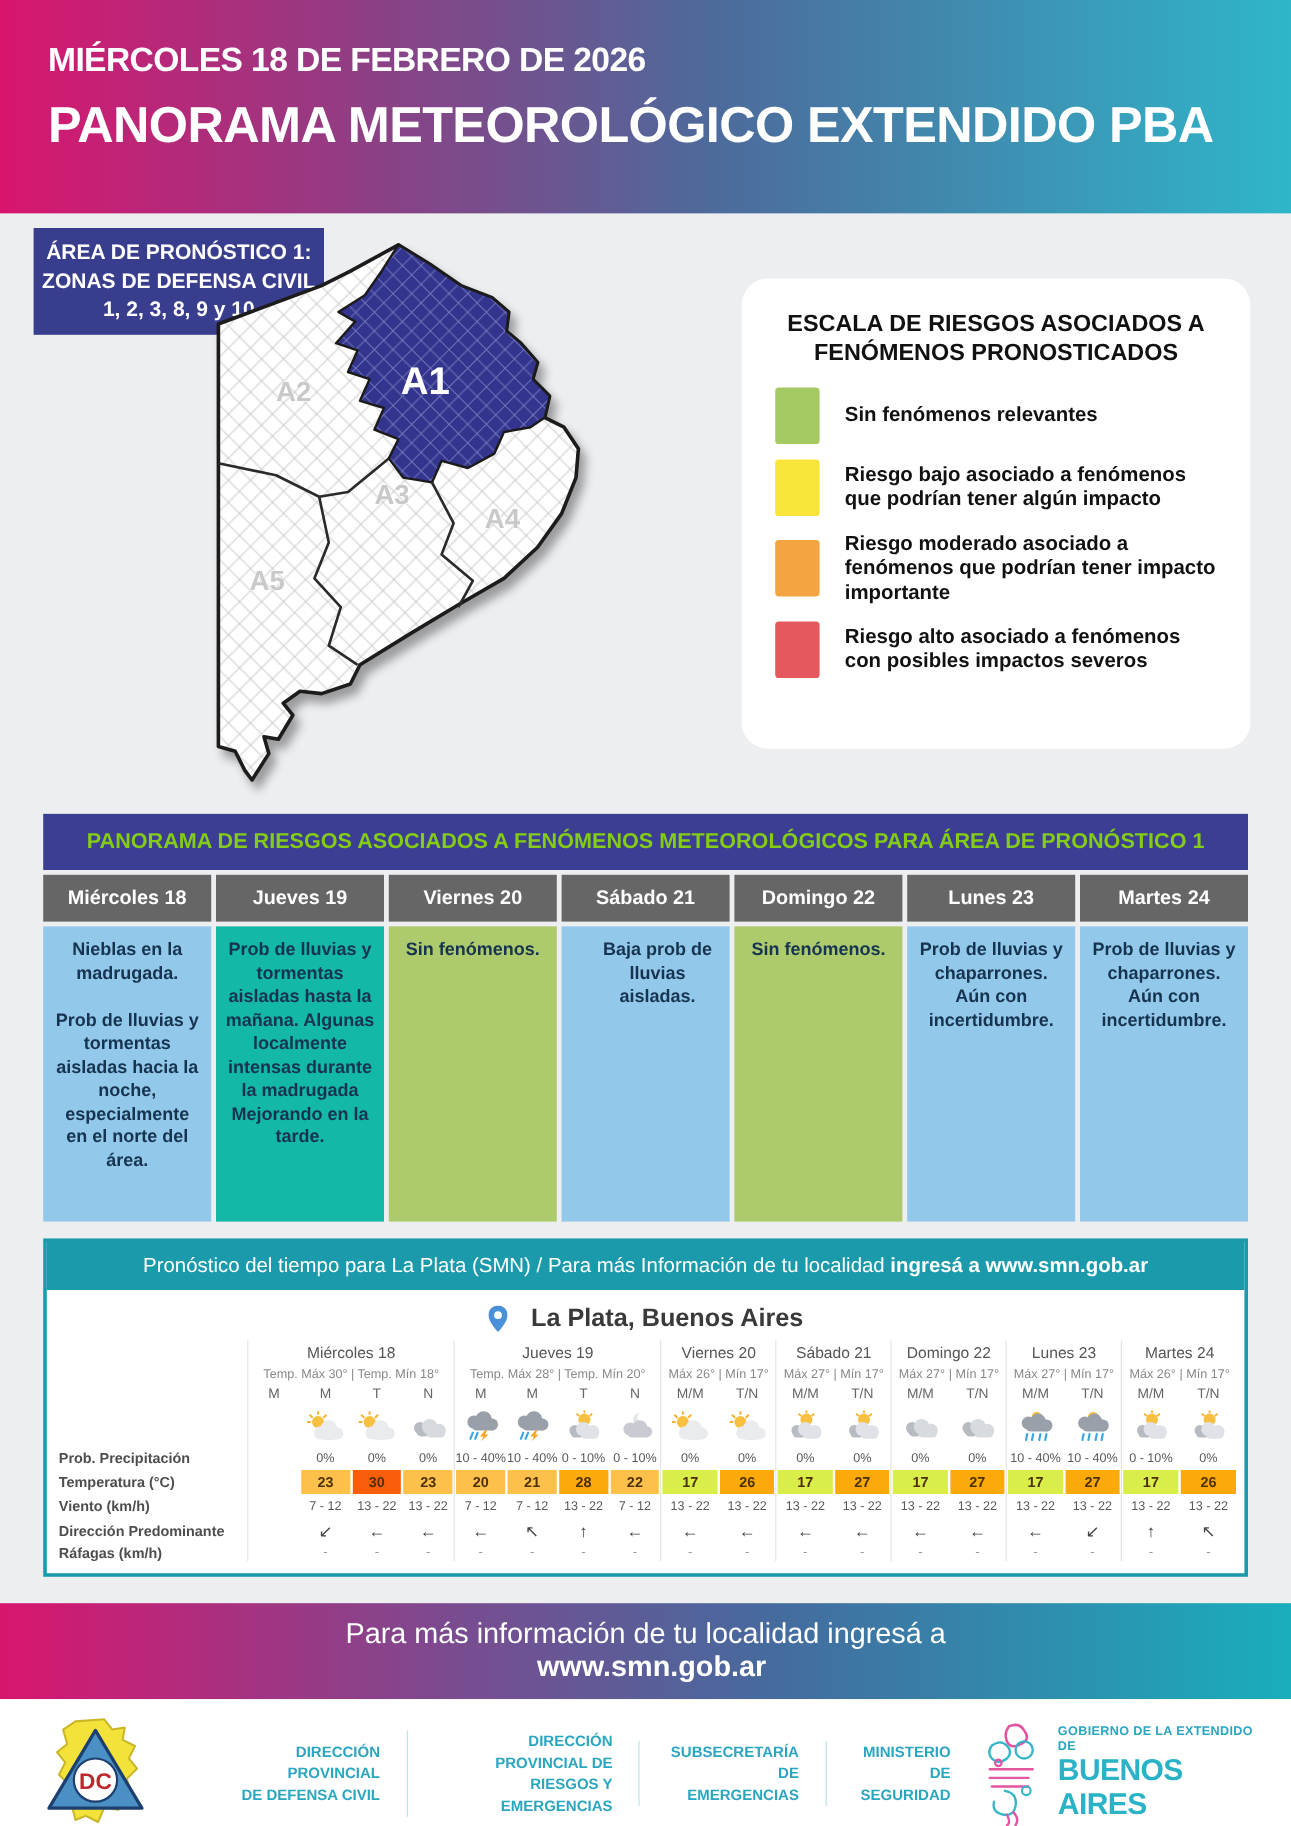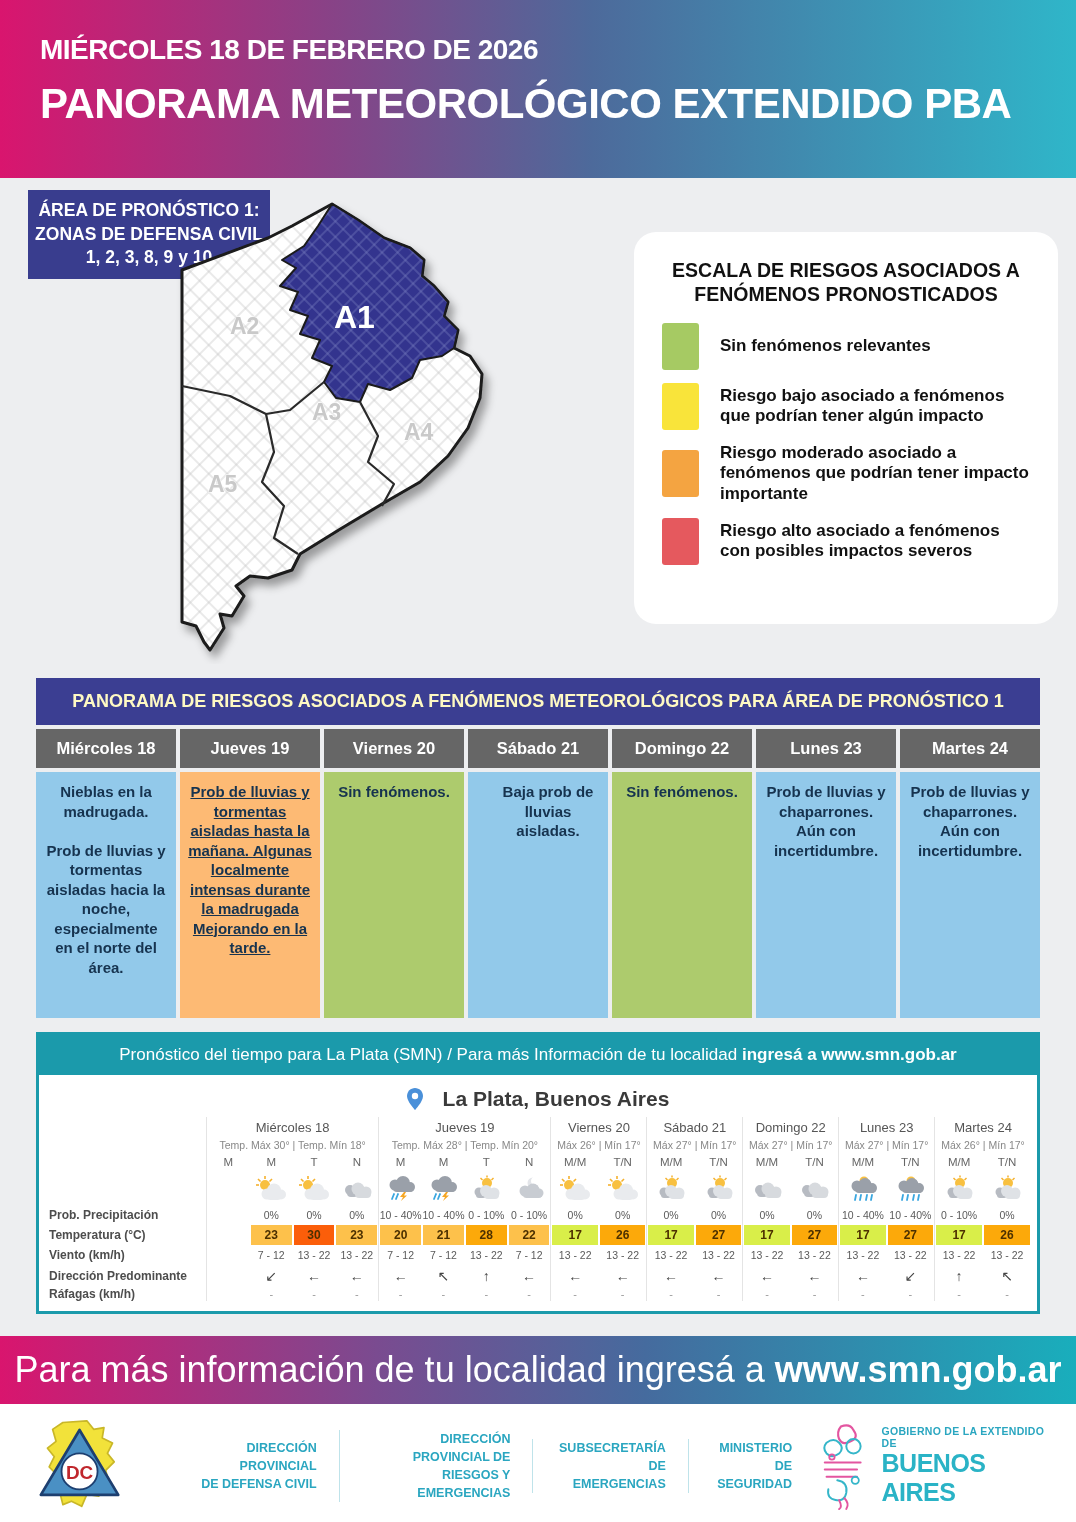--- a/index.html
+++ b/index.html
@@ -9,29 +9,29 @@
 
   
   .header { height:178px; background:linear-gradient(90deg,#d9156e 0%,#8a4186 30%,#4d6a9b 55%,#2fb6c9 100%); color:#fff; padding:34px 0 0 40px; }
   .header .date { font-size:28px; font-weight:bold; letter-spacing:-0.5px; }
   .header .title { font-size:42px; font-weight:bold; letter-spacing:-0.5px; margin-top:14px; }
 
   
   .map-section { position:relative; height:500px; background:#edeef0; }
   .area-label { position:absolute; left:28px; top:12px; width:242px; background:#393d8e; color:#fff; text-align:center; font-size:17.5px; font-weight:bold; line-height:1.35; padding:9px 6px; white-space:pre-line; }
   .map-wrap { position:absolute; left:172px; top:20px; width:340px; height:466px; }
-  .legend-card { position:absolute; left:634px; top:54px; width:424px; height:392px; background:#fff; border-radius:22px; padding:26px 28px 18px 28px; }
+  .legend-card { position:absolute; left:618px; top:54px; width:424px; height:392px; background:#fff; border-radius:22px; padding:26px 28px 18px 28px; }
   .legend-title { text-align:center; font-size:19.5px; font-weight:bold; color:#111; line-height:1.25; white-space:pre-line; margin-bottom:16px; }
   .legend-row { display:flex; align-items:center; margin-bottom:13px; }
   .legend-swatch { flex:0 0 37px; height:47px; border-radius:3px; margin-right:21px; }
   .legend-label { font-size:17px; font-weight:bold; color:#111; line-height:1.22; }
 
   
   .risk-section { margin:0 36px; }
-  .risk-title { background:#3b3e92; color:#fef9c3; text-align:center; font-size:18px; font-weight:bold; padding:13px 4px; }
+  .risk-title { background:#3b3e92; color:#84cc16; text-align:center; font-size:18px; font-weight:bold; padding:13px 4px; }
   .risk-headers, .risk-body { display:grid; grid-template-columns:repeat(7,1fr); gap:4px; margin-top:4px; }
   .risk-day { background:#666666; color:#fff; text-align:center; font-size:16.5px; font-weight:bold; padding:10px 2px; }
   .risk-cell { min-height:246px; text-align:center; font-size:15px; font-weight:bold; color:#16334f; line-height:1.3; padding:10px 8px; white-space:pre-line; }
 
   
   .smn-block { margin:14px 36px 0 36px; border:3px solid #1b9aab; background:#fff; }
   .smn-banner { background:#1b9aab; color:#fff; text-align:center; font-size:17px; padding:10px 4px; }
   .smn-banner b { font-weight:bold; }
   .smn-loc { display:flex; align-items:center; justify-content:center; gap:20px; margin:12px 0 6px 0; }
   .smn-loc .loc-text { font-size:21px; font-weight:bold; color:#3a3a3a; }
@@ -49,21 +49,21 @@
   .period { flex:1; text-align:center; }
   .p-label { font-size:11.5px; color:#666; height:18px; line-height:18px; }
   .p-icon { height:34px; display:flex; align-items:center; justify-content:center; }
   .p-prob { font-size:10.5px; color:#5a5a5a; height:20px; line-height:20px; }
   .p-temp { font-size:12px; font-weight:bold; color:#4c3000; height:20px; line-height:20px; margin:0 1px; }
   .p-wind { font-size:10.5px; color:#5a5a5a; height:20px; line-height:20px; }
   .p-dir { font-size:14px; color:#444; height:22px; line-height:22px; }
   .p-gust { font-size:11px; color:#999; height:14px; line-height:14px; }
 
   
-  .footer-banner { margin-top:22px; height:68px; background:linear-gradient(90deg,#d9156e 0%,#7a4b90 35%,#456b9e 60%,#19aebc 100%); color:#fff; display:flex; align-items:center; justify-content:center; font-size:36px; }
+  .footer-banner { margin-top:22px; height:80px; background:linear-gradient(90deg,#d9156e 0%,#7a4b90 35%,#456b9e 60%,#19aebc 100%); color:#fff; display:flex; align-items:center; justify-content:center; font-size:24px;flex-direction:column; }
   .footer-banner b { font-weight:bold; margin-left:10px; }
 
   
   .logos { height:124px; background:#fff; display:flex; align-items:center; padding:0 30px; }
   .org-list { display:flex; align-items:center; margin-left:24px; }
   .org-item { text-align:right; font-size:12.5px; font-weight:bold; color:#2aa6c0; line-height:1.45; padding:0 22px; border-left:1px solid #bfe3ea; }
   .org-item:first-child { border-left:none; }
   .gov { display:flex; align-items:center; margin-left:auto; gap:10px; }
   .gov-text .small { font-size:10.5px; font-weight:bold; color:#2aa6c0; letter-spacing:0.3px; }
   .gov-text .big { font-size:25px; font-weight:bold; color:#2ab3c6; letter-spacing:-0.5px; }
@@ -149,21 +149,21 @@
         <div class="risk-day">Viernes 20</div>
         <div class="risk-day">Sábado 21</div>
         <div class="risk-day">Domingo 22</div>
         <div class="risk-day">Lunes 23</div>
         <div class="risk-day">Martes 24</div>
       </div>
     <div class="risk-body" id="risk-body">
         <div class="risk-cell" style="background: rgb(146, 201, 234);">Nieblas en la madrugada.
 
 Prob de lluvias y tormentas aisladas hacia la noche, especialmente en el norte del área.</div>
-        <div class="risk-cell" style="background: #fdba74; text-decoration: underline;">Prob de lluvias y tormentas aisladas hasta la mañana. Algunas localmente intensas durante la madrugada Mejorando en la tarde.</div>
+        <div class="risk-cell" style="background: #14b8a6;">Prob de lluvias y tormentas aisladas hasta la mañana. Algunas localmente intensas durante la madrugada Mejorando en la tarde.</div>
         <div class="risk-cell" style="background: rgb(173, 203, 109);">Sin fenómenos.</div>
         <div class="risk-cell" style="background: rgb(146, 201, 234); padding-left: 28px;">Baja prob de lluvias aisladas.</div>
         <div class="risk-cell" style="background: rgb(173, 203, 109);">Sin fenómenos.</div>
         <div class="risk-cell" style="background: rgb(146, 201, 234);">Prob de lluvias y chaparrones. Aún con incertidumbre.</div>
         <div class="risk-cell" style="background: rgb(146, 201, 234);">Prob de lluvias y chaparrones. Aún con incertidumbre.</div>
       </div>
   </div>
 
   <div class="smn-block">
     <div class="smn-banner">

